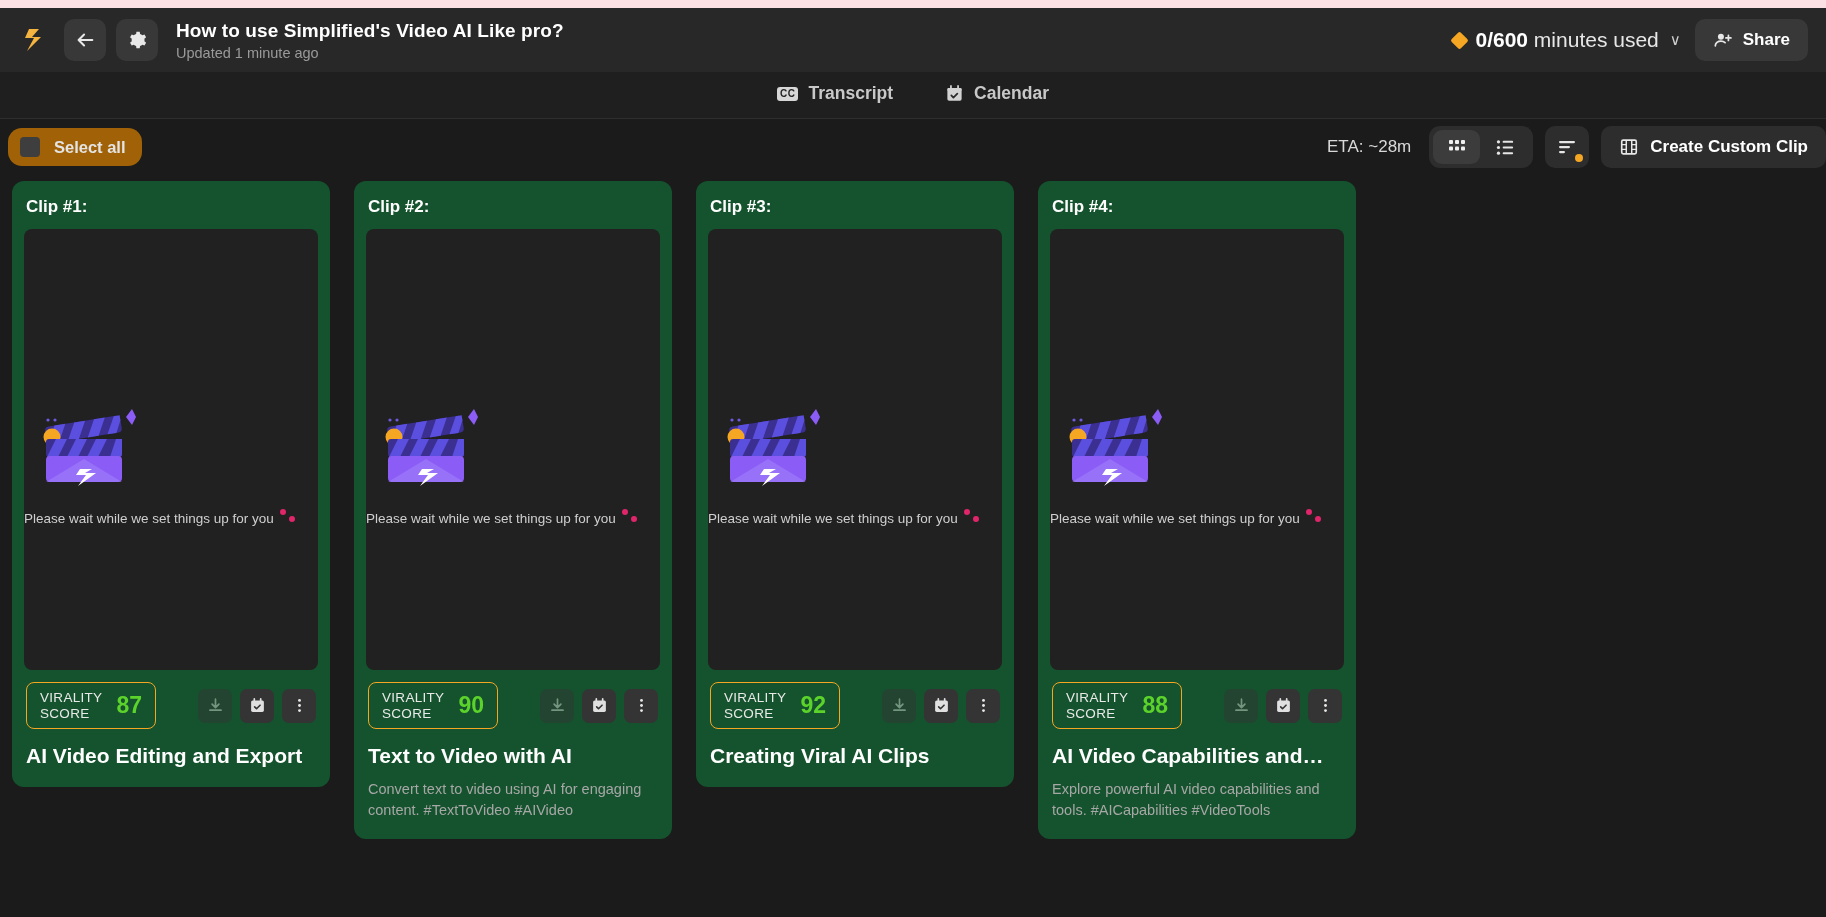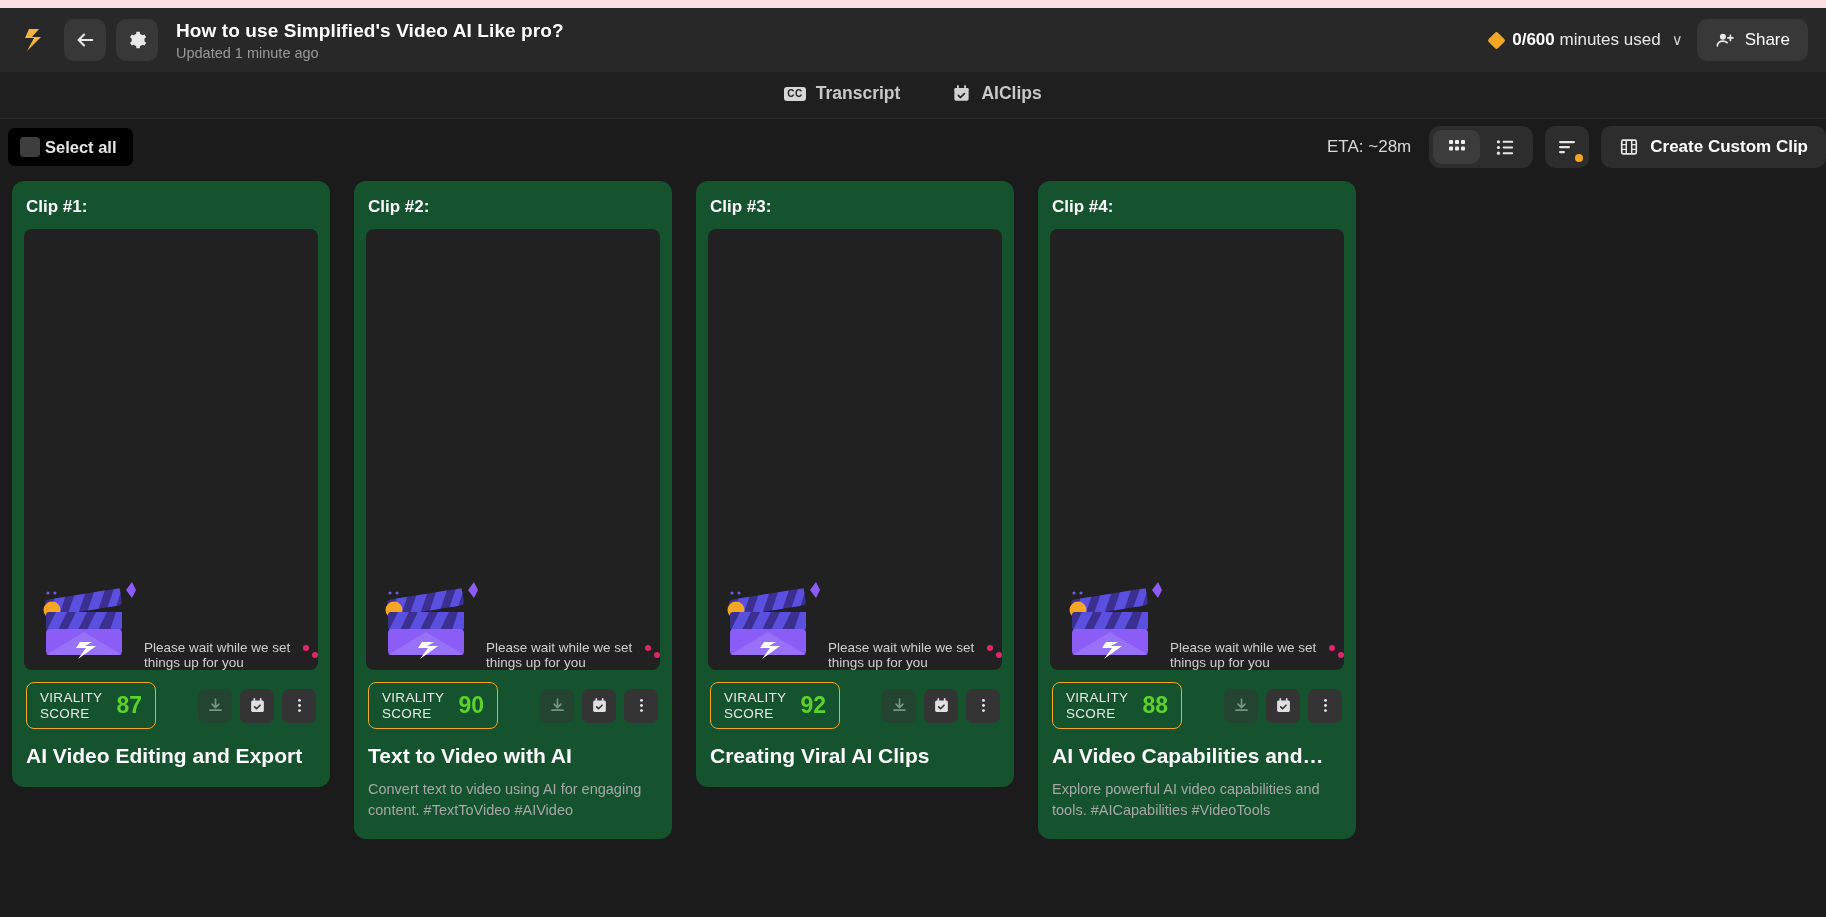--- a/index.html
+++ b/index.html
@@ -29,27 +29,27 @@
   .title-block { margin-left: 8px; }
   .doc-title { color: #ffffff; font-size: 19px; font-weight: bold; letter-spacing: .1px; }
   .doc-sub { color: #9a9a9a; font-size: 14.5px; margin-top: 3px; }
 
   .header-right { margin-left: auto; display: flex; align-items: center; gap: 14px; }
   .minutes { display: flex; align-items: center; gap: 9px; cursor: pointer; }
   .diamond {
     width: 13px; height: 13px; background: #f5a623; transform: rotate(45deg);
     border-radius: 2px;
   }
-  .minutes-txt { color: #e7e7e7; font-size: 17px; }
+  .minutes-txt { color: #e7e7e7; font-size: 21px; }
   .minutes-txt b { color: #ffffff; font-weight: bold; }
   .chev { color: #cfcfcf; font-size: 15px; margin-left: 2px; }
   .share-btn {
     background: #383838; border-radius: 10px; height: 42px;
     display: flex; align-items: center; gap: 10px; padding: 0 18px;
-    color: #fff; font-size: 17px; font-weight: normal; cursor: pointer;
+    color: #fff; font-size: 17px; font-weight: bold; cursor: pointer;
   }
 
   
   .tabs-bar {
     height: 47px; background: #1f1f1f; border-bottom: 1px solid #2e2e2e;
     display: flex; align-items: stretch; justify-content: center; gap: 8px;
   }
   .tab {
     display: flex; align-items: center; gap: 10px; padding: 0 22px;
     color: #c8c8c8; font-size: 17.5px; font-weight: bold; cursor: pointer;
@@ -61,22 +61,22 @@
     font-size: 10px; font-weight: bold; padding: 2px 3px; letter-spacing: .5px;
     line-height: 1;
   }
 
   
   .toolbar {
     height: 56px; display: flex; align-items: center;
     padding: 0 0 0 8px; background: #1b1b1b;
   }
   .select-all {
-    display: flex; align-items: center; gap: 5px;
-    background: #000000; border-radius: 7px; height: 38px; padding: 0 16px 0 12px;
+    display: flex; align-items: center; gap: 14px;
+    background: #a16207; border-radius: 14px; height: 38px; padding: 0 16px 0 12px;
     cursor: pointer;
   }
   .cbox { width: 20px; height: 20px; border-radius: 4px; background: #3e3e3e; }
   .select-all-lbl { color: #e4e4e4; font-size: 16.5px; font-weight: bold; }
 
   .toolbar-right { margin-left: auto; display: flex; align-items: center; gap: 12px; padding-right: 0; }
   .eta { color: #d8d8d8; font-size: 17px; margin-right: 6px; }
   .viewtoggle { background: #2d2d2d; border-radius: 11px; display: flex; padding: 4px; gap: 2px; }
   .vt-btn {
     width: 47px; height: 34px; border-radius: 9px;
@@ -102,22 +102,22 @@
     display: flex; gap: 24px; padding: 6px 0 0 12px; align-items: flex-start;
   }
   .clip-card {
     width: 318px; background: #14532d; border-radius: 12px;
     overflow: hidden; flex: none;
   }
   .clip-head { padding: 16px 14px 8px 14px; }
   .clip-head-lbl { color: #ffffff; font-size: 17px; font-weight: bold; }
   .clip-stage {
     margin: 4px 12px 0 12px; height: 441px; background: #212121; border-radius: 8px;
-    position: relative; display: flex; flex-direction: row;
-    align-items: flex-end; justify-content: center;
+    position: relative; display: flex; flex-direction: column;
+    align-items: flex-start; justify-content: center;
   }
   .clap-wrap { position: relative; width: 120px; height: 120px; margin-bottom: 4px; }
   .wait-row { display: flex; align-items: center; gap: 6px; margin-top: 14px; }
   .wait-txt { color: #cfcfcf; font-size: 13.5px; }
   .dot-pair { display: flex; gap: 3px; align-items: flex-start; }
   .dot { width: 6px; height: 6px; border-radius: 50%; background: #e0256a; }
   .dot.hi { margin-top: -7px; }
 
   .clip-actions {
     display: flex; align-items: center; gap: 10px;
@@ -200,21 +200,21 @@
       <span>Transcript</span>
     </div>
 
     <div class="tab">
       <svg width="19" height="19" viewBox="0 0 24 24">
         <rect x="3" y="5" width="18" height="16" rx="2.2" fill="#d2d2d2"></rect>
         <rect x="3" y="5" width="18" height="4" rx="1.6" fill="#d2d2d2"></rect>
         <path d="M7.5 2.5v3.2 M16.5 2.5v3.2" stroke="#d2d2d2" stroke-width="2.2" stroke-linecap="round"></path>
         <path d="M8 14.5l2.6 2.6 5-5" stroke="#2a2a2a" stroke-width="2.2" fill="none" stroke-linecap="round" stroke-linejoin="round"></path>
       </svg>
-      <span>AIClips</span>
+      <span>Calendar</span>
     </div>
   </div>
 
   <div class="toolbar">
 
     <div class="select-all">
       <span class="cbox"></span>
       <span class="select-all-lbl">Select all</span>
     </div>
 

